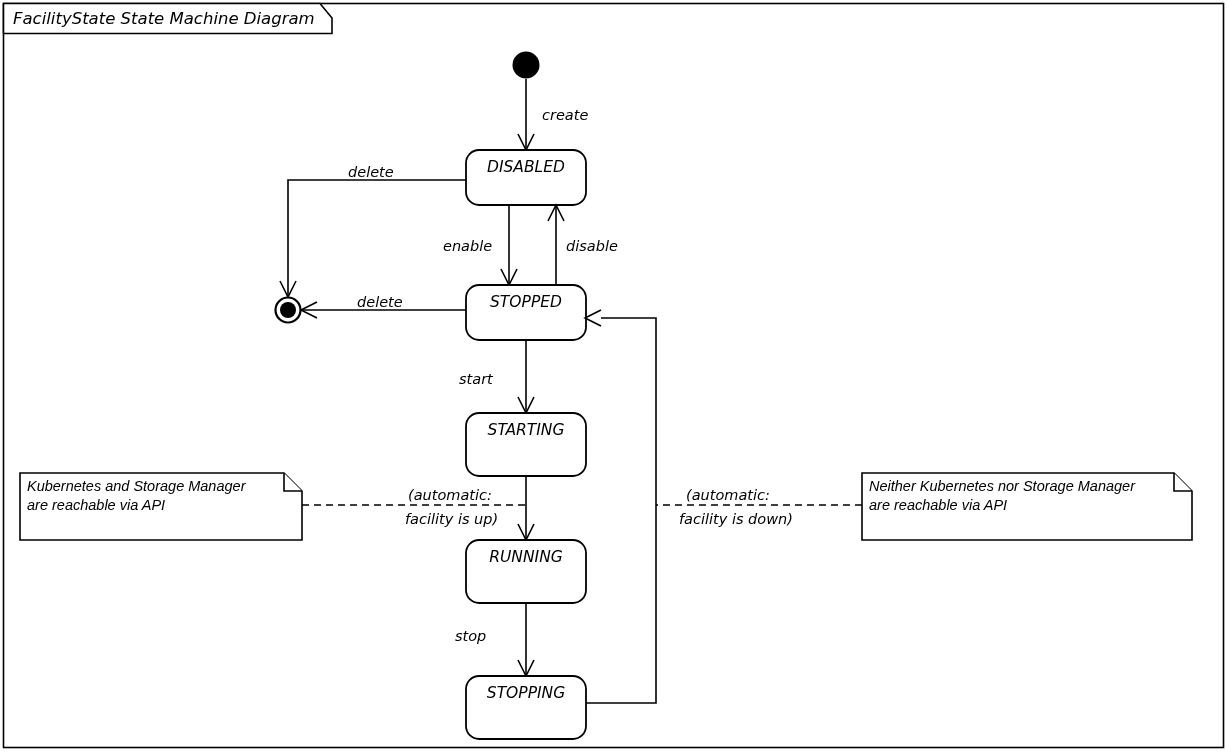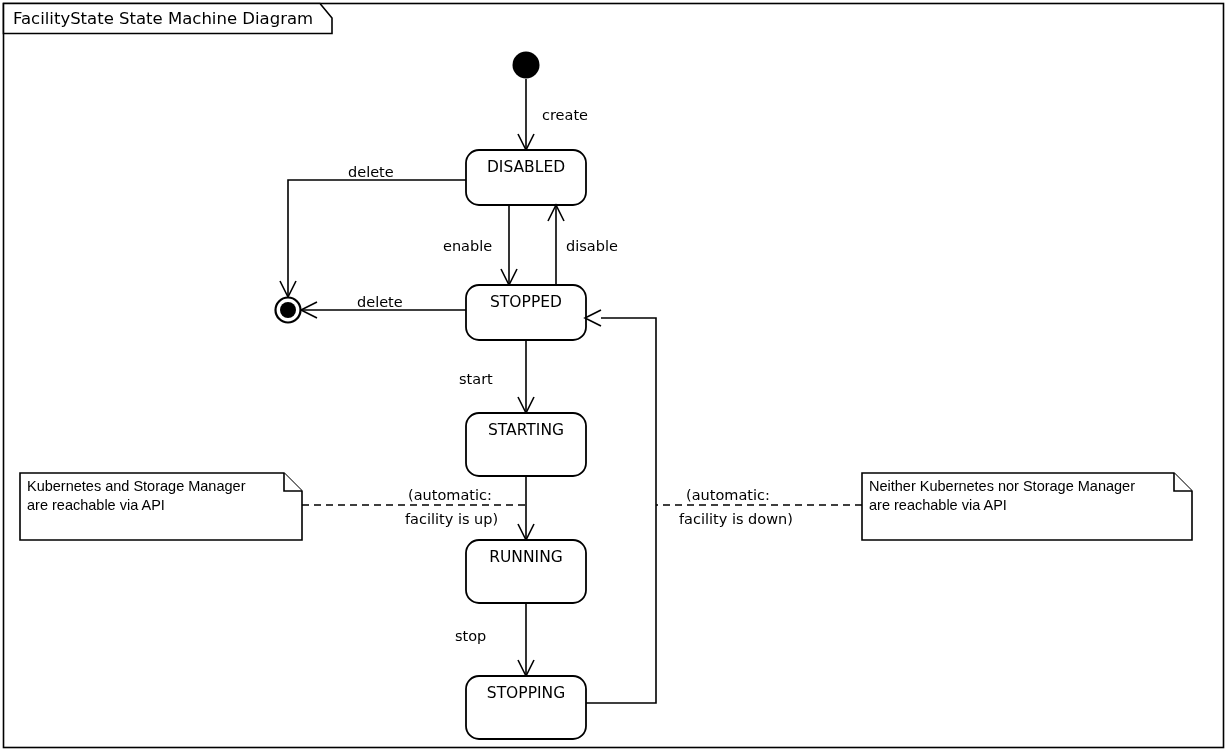--- a/index.html
+++ b/index.html
@@ -11,20 +11,21 @@
   body {
     font-family: "DejaVu Sans", sans-serif;
     width: 1227px;
     height: 755px;
     overflow: hidden;
   }
   #diagram-root {
     position: relative;
     width: 1227px;
     height: 755px;
+    font-style: italic;
   }
   svg.diagram-canvas {
     display: block;
     width: 1227px;
     height: 755px;
   }
   .frame-border {
     fill: #ffffff;
     stroke: #000000;
     stroke-width: 1.6;

